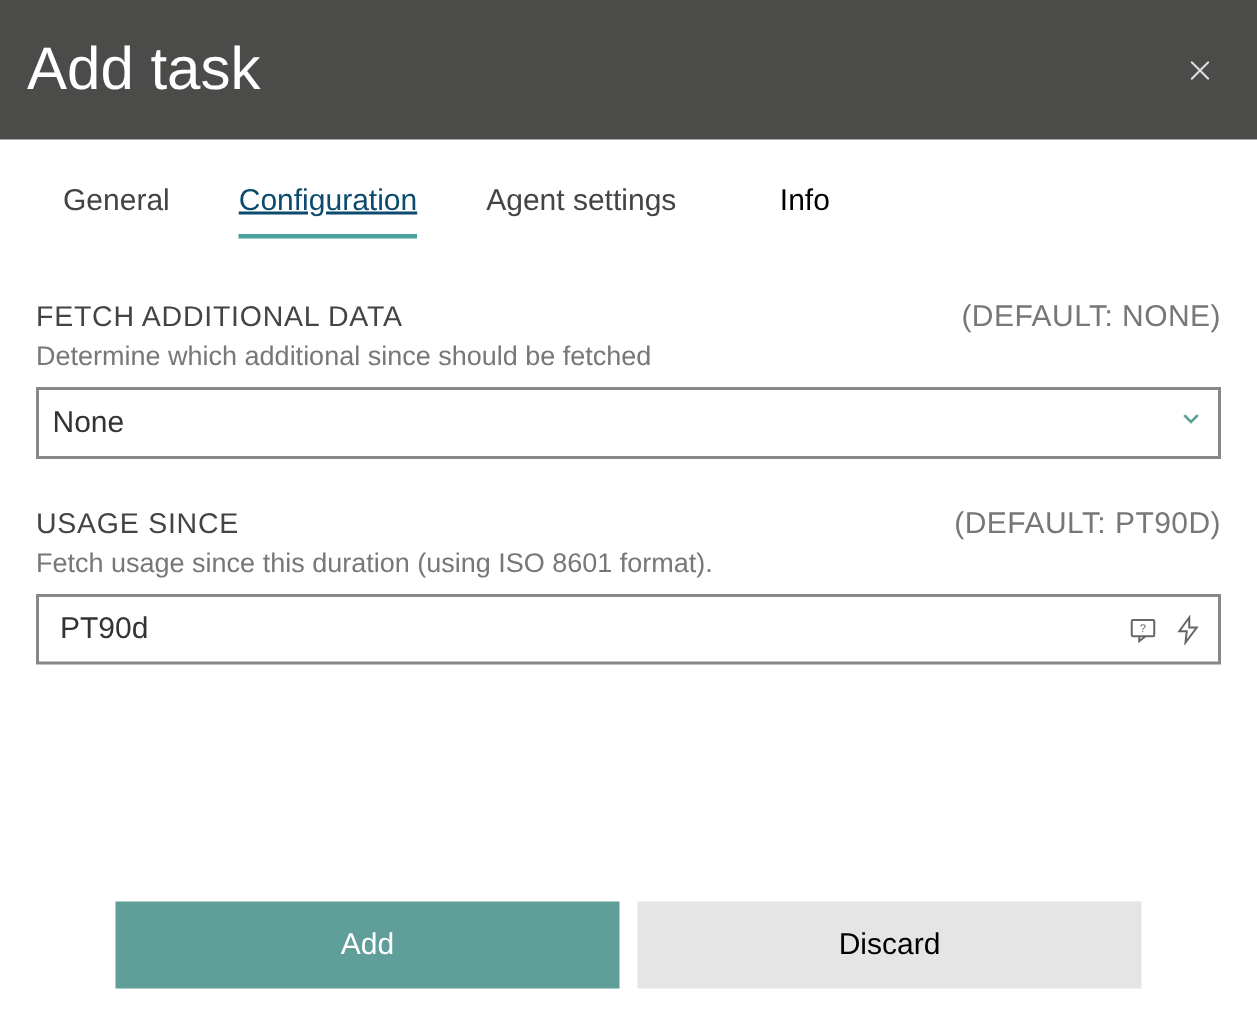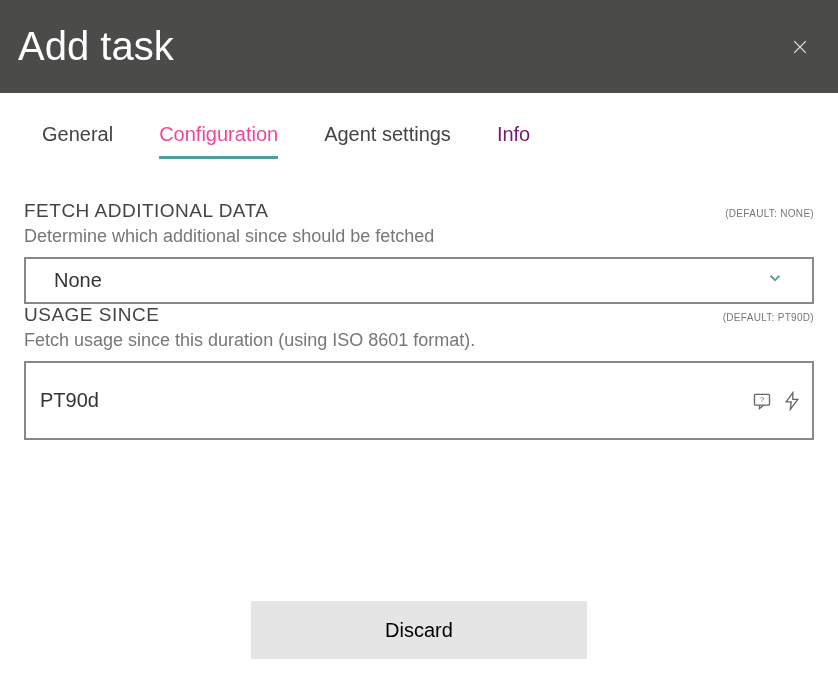--- a/index.html
+++ b/index.html
@@ -51,61 +51,64 @@
     .tab {
       font-size: 20px;
       color: #444;
       font-weight: 400;
       padding: 8px 0 10px 0;
       cursor: pointer;
       border-bottom: 3px solid transparent;
     }
     .tab.active {
       border-bottom: 3px solid #4aa09a;
-      color: #ec4899;
+      color: #0c4a6e;
+      text-decoration: underline;
     }
     .tab.disabled {
-      color: #701a75;
+      color: #000000;
       cursor: default;
+      margin-left: 23px;
     }
     .content {
       padding: 40px 24px 0 24px;
     }
     .field-group {
+      margin-bottom: 32px;
     }
     .field-header {
       display: flex;
       justify-content: space-between;
       align-items: baseline;
       margin-bottom: 4px;
     }
     .field-label {
       font-size: 19px;
       font-weight: 400;
       color: #444;
       letter-spacing: 0.5px;
     }
     .field-default {
-      font-size: 10px;
+      font-size: 20px;
       color: #777;
       letter-spacing: 0.3px;
     }
     .field-description {
       font-size: 18px;
       color: #777;
       margin-bottom: 10px;
     }
     .select-wrapper {
       position: relative;
       width: 100%;
     }
     .select-input {
       width: 100%;
       border: 2px solid #888888;
-      padding: 10px 28px;
+      padding: 10px 9px;
       font-size: 20px;
       color: #333;
       background: #ffffff;
       cursor: pointer;
       display: flex;
       justify-content: space-between;
       align-items: center;
       font-family: inherit;
     }
     .chevron-down {
@@ -119,21 +122,21 @@
       position: relative;
       width: 100%;
       border: 2px solid #888888;
       display: flex;
       align-items: center;
       background: #fff;
     }
     .text-input {
       flex: 1;
       border: none;
-      padding: 26px 14px;
+      padding: 10px 14px;
       font-size: 20px;
       color: #333;
       background: transparent;
       font-family: inherit;
       outline: none;
     }
     .input-icons {
       display: flex;
       gap: 10px;
       padding-right: 10px;
@@ -240,14 +243,15 @@
             <polygon points="13 2 5 13 11 13 10 22 19 10 13 10 13 2"></polygon>
           </svg>
         </span>
       </div>
     </div>
   </div>
 
 </div>
 
 <div class="footer">
+  <button class="btn btn-primary">Add</button>
   <button class="btn btn-secondary">Discard</button>
 </div>
 
 </body></html>

